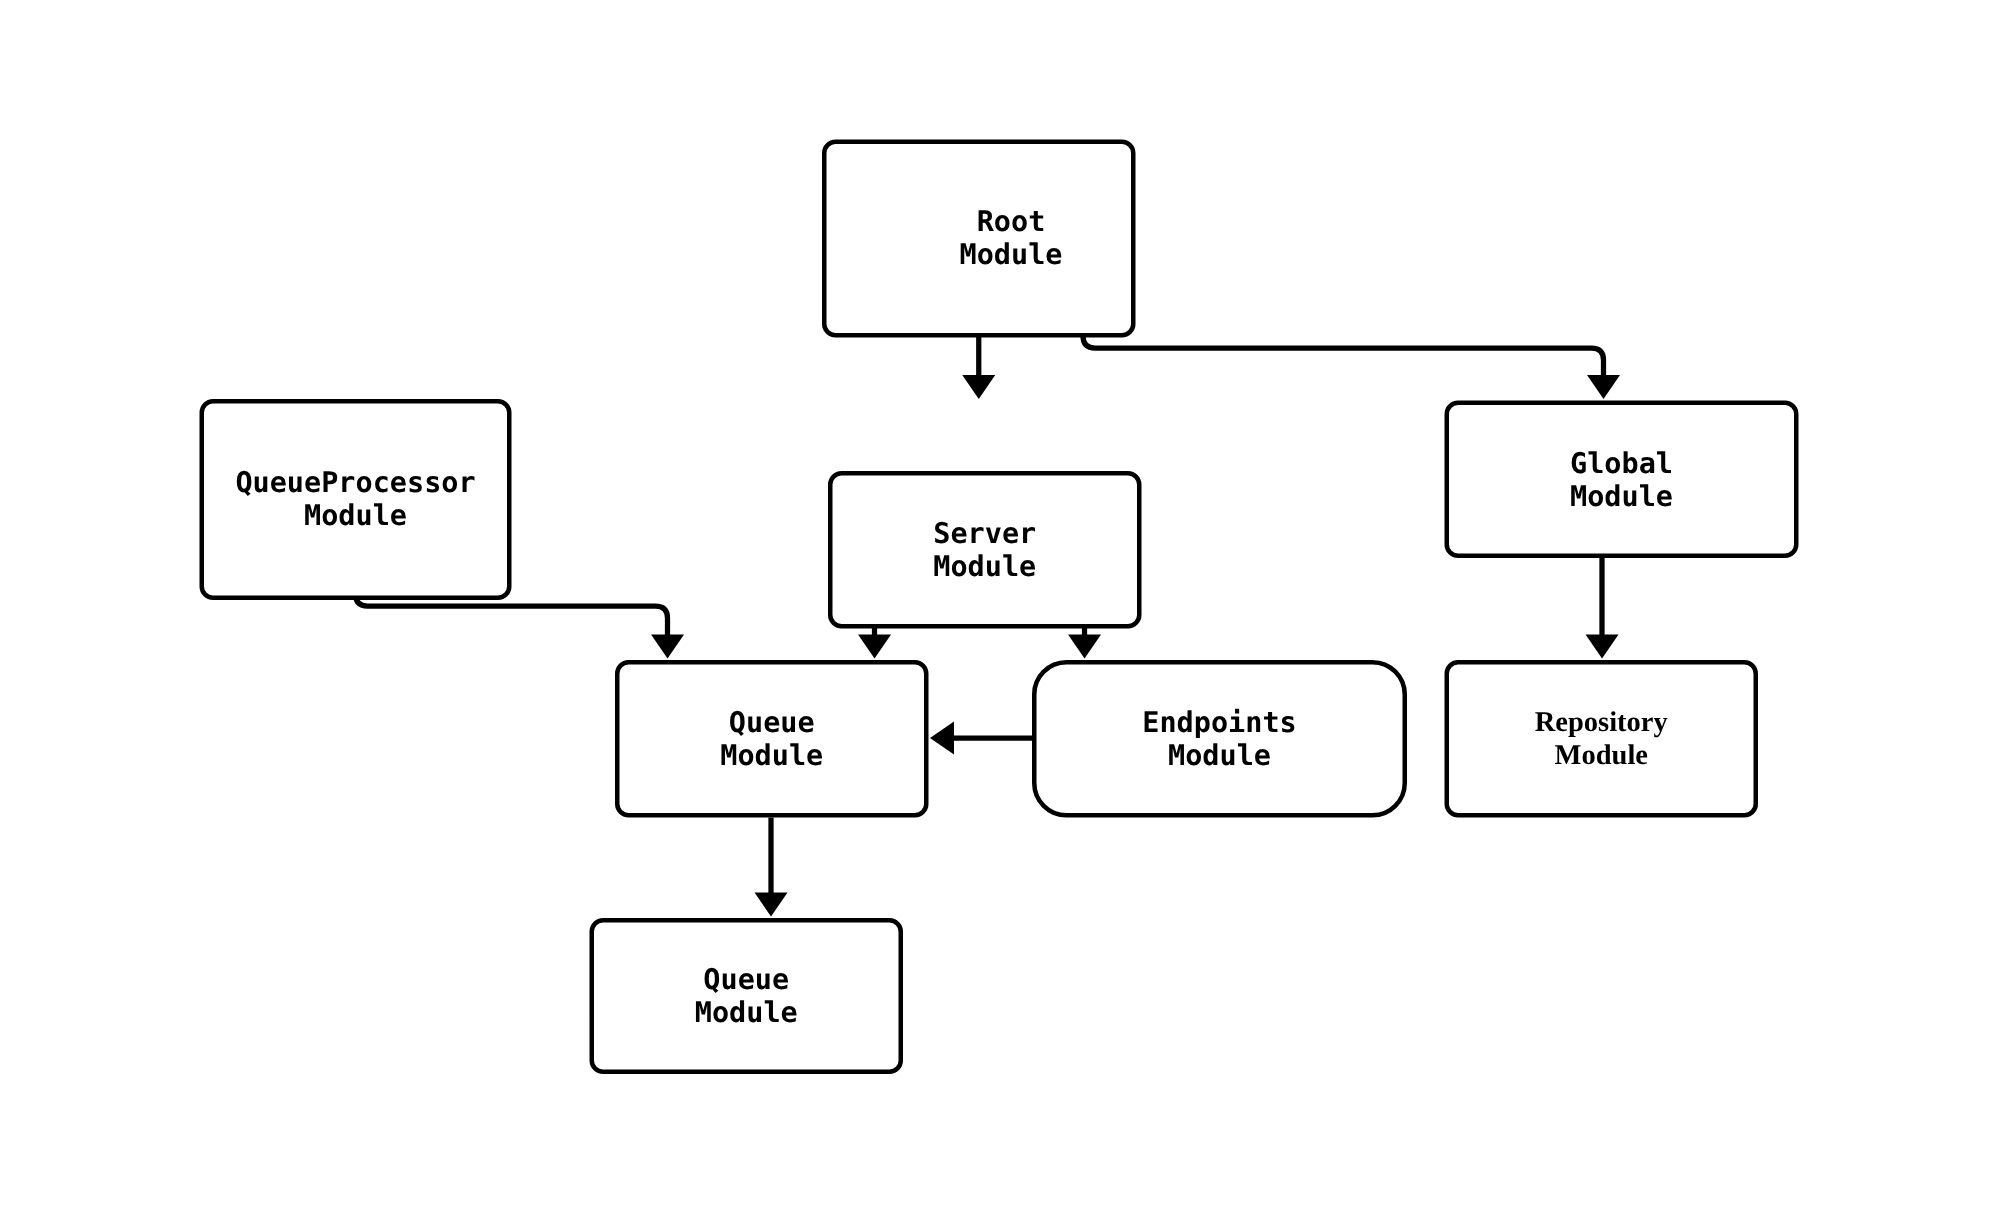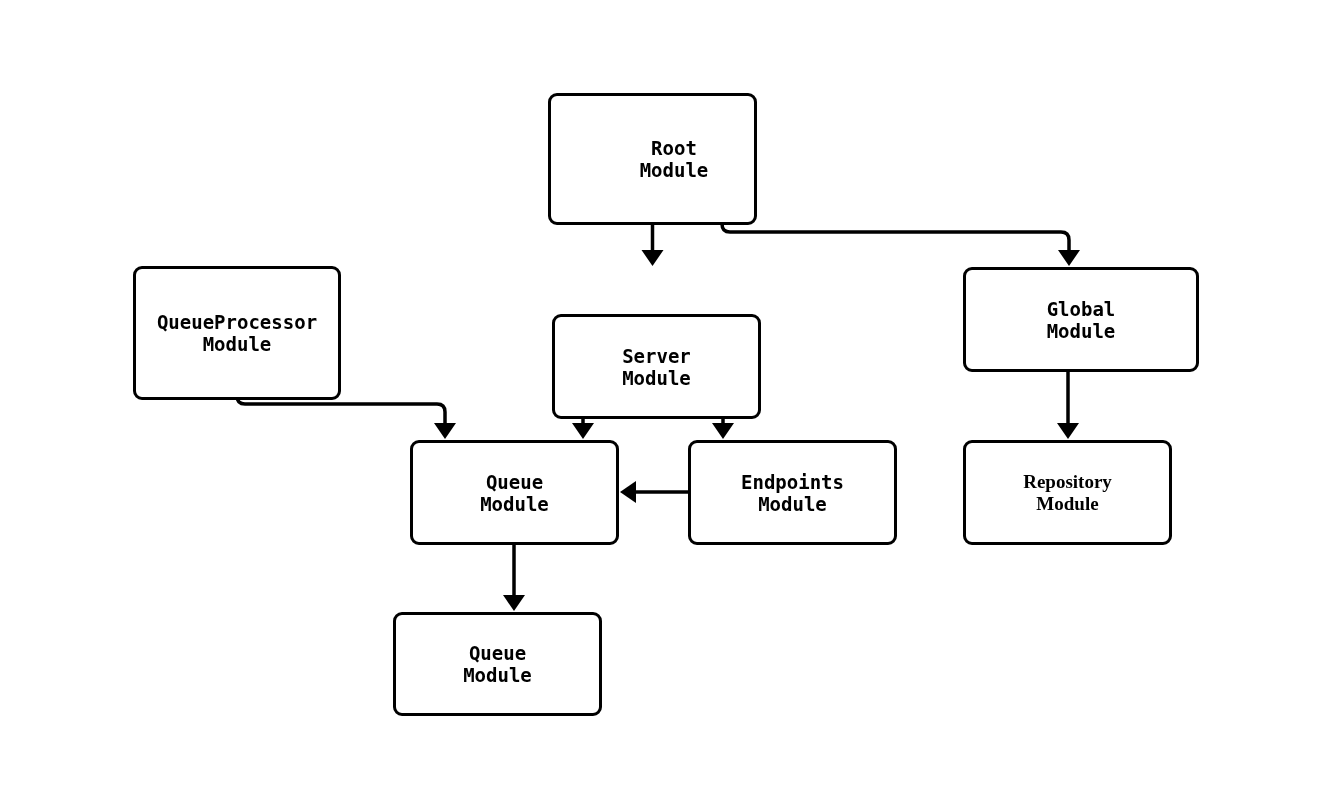--- a/index.html
+++ b/index.html
@@ -95,21 +95,21 @@
   </div>
 
   <div class="node" style="left:963px; top:267px; width:236px; height:105px;align-items:center;">
     <div class="node-label"><span>Global</span><br><span>Module</span></div>
   </div>
 
   <div class="node" style="left:410px; top:440px; width:209px; height:105px;">
     <div class="node-label"><span>Queue</span><br><span>Module</span></div>
   </div>
 
-  <div class="node" style="left:688px; top:440px; width:209px; height:105px;">
+  <div class="node" style="left:688px; top:440px; width:250px; height:105px;border-radius:23px;">
     <div class="node-label"><span>Endpoints</span><br><span>Module</span></div>
   </div>
 
   <div class="node" style="left:963px; top:440px; width:209px; height:105px;font-family:Liberation Serif, serif;">
     <div class="node-label"><span>Repository</span><br><span>Module</span></div>
   </div>
 
   <div class="node" style="left:393px; top:612px; width:209px; height:104px;">
     <div class="node-label"><span>Queue</span><br><span>Module</span></div>
   </div>

